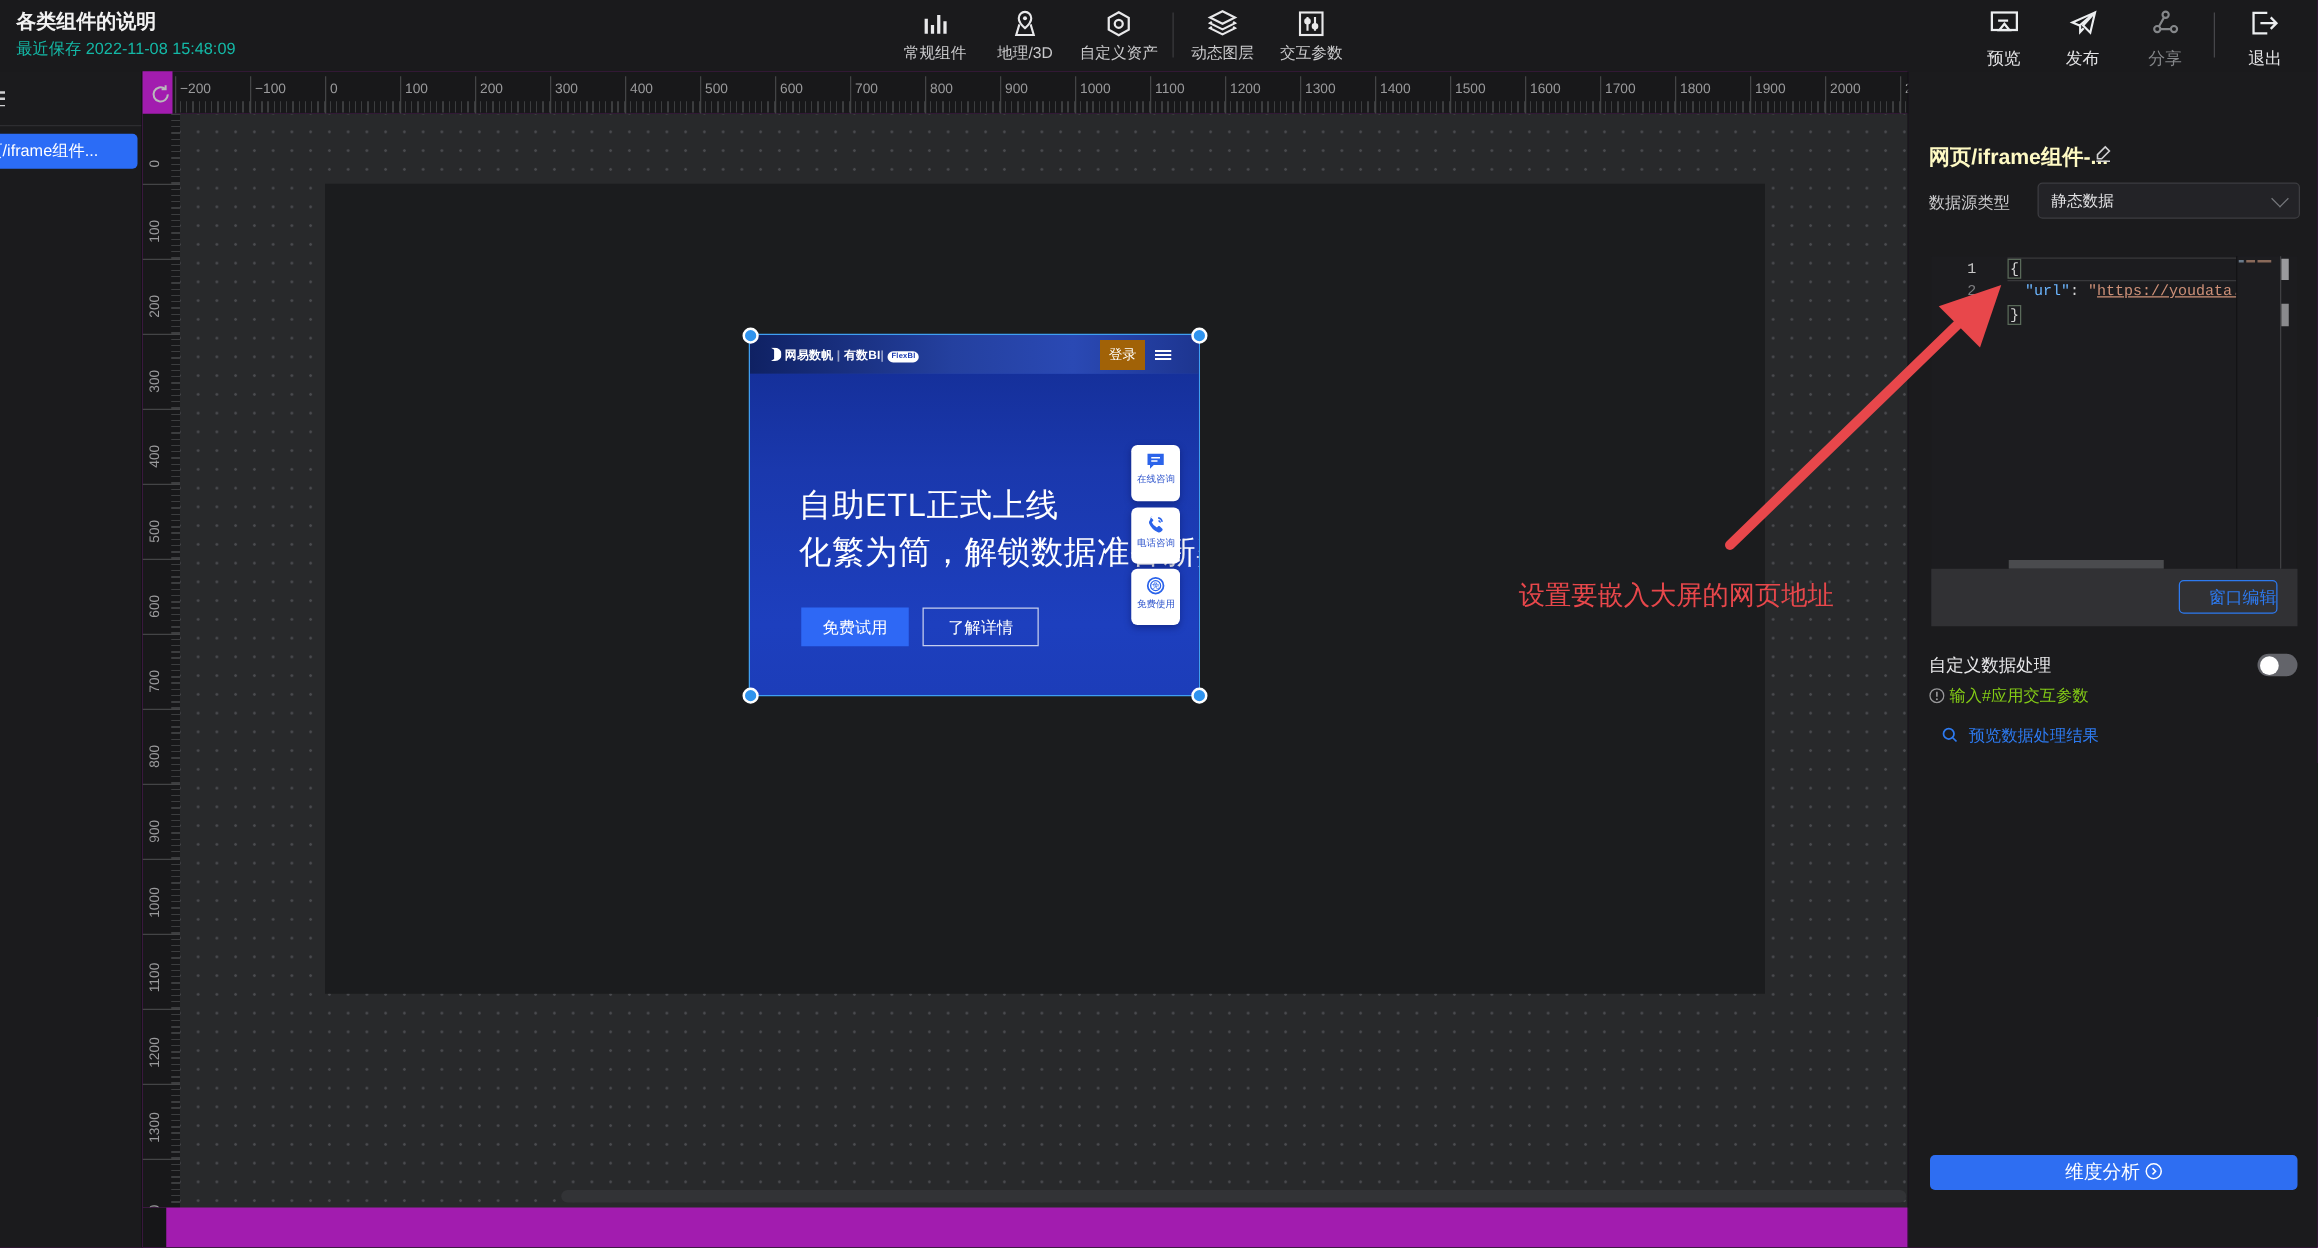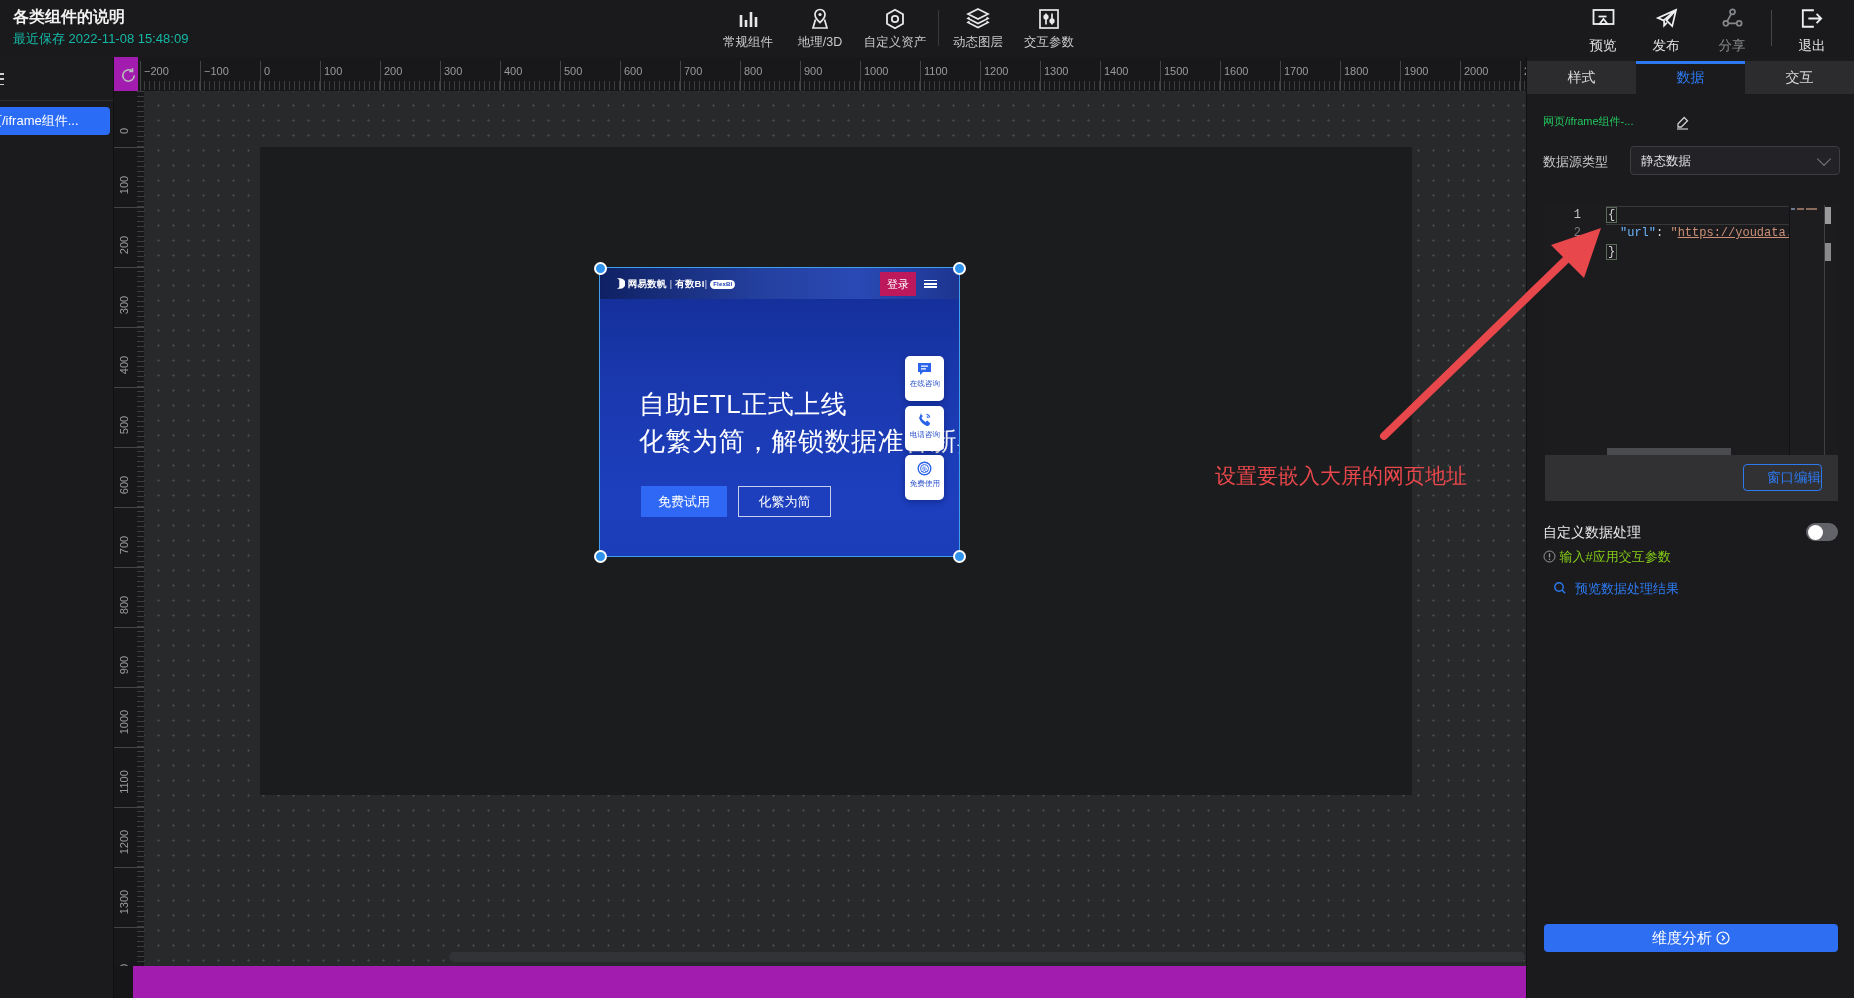--- a/index.html
+++ b/index.html
@@ -52,32 +52,32 @@
 
 #comp{position:absolute;left:600px;top:268px;width:359px;height:288px;outline:1px solid #3f9ff2}
 #site{position:absolute;left:0;top:0;width:359px;height:288px;overflow:hidden;background:#1c3cb4}
 #shead{position:absolute;left:0;top:0;width:359px;height:31px;background:linear-gradient(90deg,#0f2163 0%,#24409f 45%,#2a49b4 72%,#1d3590 100%)}
 #slogo{position:absolute;left:16px;top:10px;color:#fff;font-size:9.5px;font-weight:bold;white-space:nowrap;letter-spacing:0.2px}
 #sbody{position:absolute;left:0;top:31px;width:359px;height:257px;background:linear-gradient(180deg,#15309b 0%,#1a38ad 30%,#1d3fbe 78%,#1c3db9 100%)}
 #h1a{position:absolute;left:39px;top:119px;color:#fff;font-size:26px;letter-spacing:0.5px;white-space:nowrap;font-weight:500}
 #h1b{position:absolute;left:39px;top:156px;color:#fff;font-size:26px;letter-spacing:0.5px;white-space:nowrap;font-weight:500}
 #btn1{position:absolute;left:41px;top:218px;width:86px;height:31px;background:#2e68f5;color:#fff;font-size:13px;text-align:center;line-height:31px}
 #btn2{position:absolute;left:138px;top:218px;width:91px;height:29px;border:1px solid rgba(255,255,255,.75);color:#fff;font-size:13px;text-align:center;line-height:29px}
-#loginbtn{position:absolute;left:280px;top:4px;width:36px;height:24px;background:#be185d;color:#fff;font-size:11px;text-align:center;line-height:24px}
+#loginbtn{position:absolute;left:280px;top:4px;width:36px;height:24px;background:#a16207;color:#fff;font-size:11px;text-align:center;line-height:24px}
 #burger{position:absolute;left:324px;top:11.5px;width:13px;height:8px;background:repeating-linear-gradient(180deg,#fff 0 1.5px,rgba(0,0,0,0) 1.5px 3.2px)}
 .fcard{position:absolute;left:305px;width:39px;height:45px;background:#fff;border-radius:5px;text-align:center;box-shadow:0 2px 6px rgba(0,10,60,.35)}
 .fcard .ic{display:block;margin:6px auto 1px}
 .fcard .tx{display:block;font-size:10px;color:#2c53cc;transform:scale(.76);transform-origin:50% 40%;white-space:nowrap}
 .hnd{position:absolute;width:9px;height:9px;border-radius:50%;background:#2f93ee;border:2px solid #fff}
 
 #rpanel{position:absolute;left:1527px;top:57px;width:327px;height:941px;background:#1b1b1d}
 #rtabs{position:absolute;left:0;top:4px;width:327px;height:33px;background:#2c2c2f}
 .rtab{position:absolute;top:0;width:109px;height:33px;font-size:14px;color:#d8d8da;text-align:center;line-height:33px}
 #rtab2{left:109px;background:#1b1b1d;border-top:3px solid #2d7af0;height:30px;line-height:27px;color:#2d7af0}
-#rtitle{position:absolute;left:16px;top:57px;font-size:11px;font-weight:normal;color:#22c55e}
+#rtitle{position:absolute;left:16px;top:57px;font-size:17px;font-weight:bold;color:#fef9c3}
 #rpencil{position:absolute;left:148px;top:58px}
 #dslabel{position:absolute;left:16px;top:96px;font-size:13px;color:#c9c9cb}
 #dssel{position:absolute;left:103px;top:89px;width:208px;height:27px;background:#232327;border:1px solid #3d3d41;border-radius:4px}
 #dssel .tx{position:absolute;left:10px;top:6px;font-size:12.5px;color:#e2e2e4}
 #dssel .ch{position:absolute;right:10px;top:7px;width:9px;height:9px;border-left:1.4px solid #76787d;border-bottom:1.4px solid #76787d;transform:rotate(-45deg)}
 
 #ced{position:absolute;left:18px;top:148px;width:293px;height:250px;background:#1c1c1f;font-family:"Liberation Mono",monospace;font-size:12px}
 #ced .ln{position:absolute;width:36px;text-align:right;color:#c8c8c8}
 #ced .ln2{color:#7e7e80}
 #ced .curline{position:absolute;left:61px;top:1px;width:183px;height:17px;border-top:1px solid #38383b;border-bottom:1px solid #38383b}
@@ -294,21 +294,21 @@
 <div id="sbody"></div>
 <div id="shead"></div>
 <div id="slogo"><svg width="9" height="11" viewBox="0 0 11 13" style="vertical-align:-2px">
             <path d="M1 0h4a6 6 0 0 1 0 13H1l3-2V2z" fill="#fff"></path>
           </svg> 网易数帆 <span style="opacity:.55">|</span> 有数BI<span style="opacity:.55">|</span> <span style="display:inline-block;background:#fff;color:#1c3cb4;border-radius:5px;font-size:6px;padding:0 3px;line-height:9px;vertical-align:1px">FlexBI</span></div>
 <div id="loginbtn">登录</div>
 <div id="burger"></div>
 <div id="h1a">自助ETL正式上线</div>
 <div id="h1b">化繁为简，解锁数据准备新姿势</div>
 <div id="btn1">免费试用</div>
-<div id="btn2">化繁为简</div>
+<div id="btn2">了解详情</div>
 <div class="fcard" style="top:88px">
 <svg class="ic" width="15" height="14" viewBox="0 0 15 14">
             <path d="M1 1h13v9H6l-3 3v-3H1z" fill="#2b63ea"></path>
             <path d="M4 4.2h7M4 6.8h5" stroke="#fff" stroke-width="1.2"></path>
           </svg>
 <span class="tx">在线咨询</span>
         </div>
 <div class="fcard" style="top:138px">
 <svg class="ic" width="15" height="15" viewBox="0 0 15 15">
             <path d="M3.2 1.2 5.5 3.5c.4.4.4 1 0 1.4L4.4 6a8.5 8.5 0 0 0 4.6 4.6l1.1-1.1c.4-.4 1-.4 1.4 0l2.3 2.3c.4.4.4 1 0 1.4l-1.2 1.2c-.7.7-1.8.9-2.7.5A14.5 14.5 0 0 1 2.1 7.1c-.4-.9-.2-2 .5-2.7L3.8 1.2c.3-.3.8-.3 1.1 0z" fill="#2b63ea" transform="scale(.9) translate(.5,.5)"></path>
@@ -325,25 +325,20 @@
 <span class="tx">免费使用</span>
         </div>
 </div>
 <div class="hnd" style="left:-6.5px;top:-6.5px"></div>
 <div class="hnd" style="right:-6.5px;top:-6.5px"></div>
 <div class="hnd" style="left:-6.5px;bottom:-6.5px"></div>
 <div class="hnd" style="right:-6.5px;bottom:-6.5px"></div>
 </div>
 
 <div id="rpanel">
-<div id="rtabs">
-<div class="rtab" style="left:0">样式</div>
-<div class="rtab" id="rtab2">数据</div>
-<div class="rtab" style="left:218px">交互</div>
-</div>
 <div id="rtitle">网页/iframe组件-...</div>
 <div id="rpencil"><svg width="15" height="15" viewBox="0 0 15 15" fill="none" stroke="#d0d0d2" stroke-width="1.3">
           <path d="m9.2 2.5 3.3 3.3-6.2 6.2H3v-3.3z"></path>
           <path d="M2 14h11" stroke-width="1.2"></path>
         </svg></div>
 <div id="dslabel">数据源类型</div>
 <div id="dssel">
         <span class="tx">静态数据</span>
         <span class="ch"></span>
       </div>

